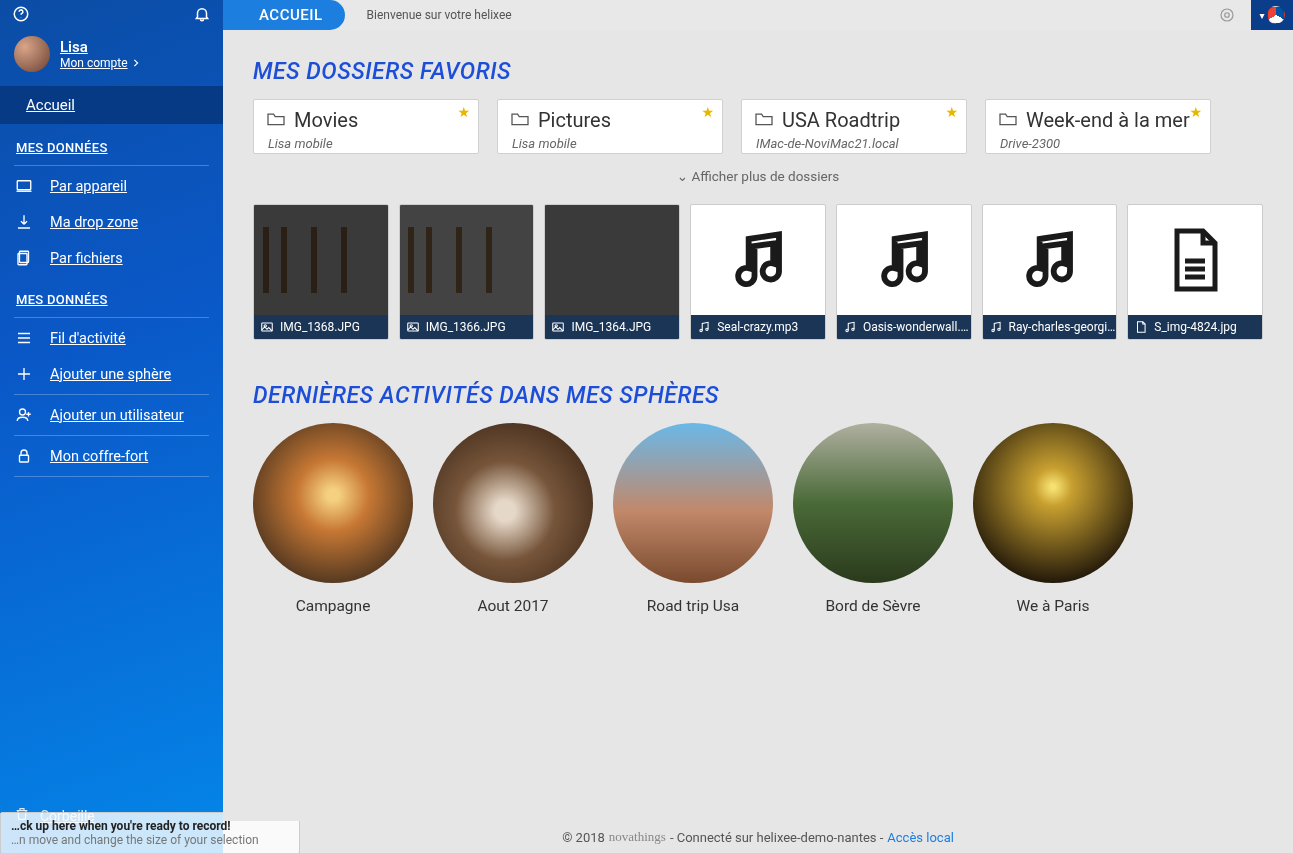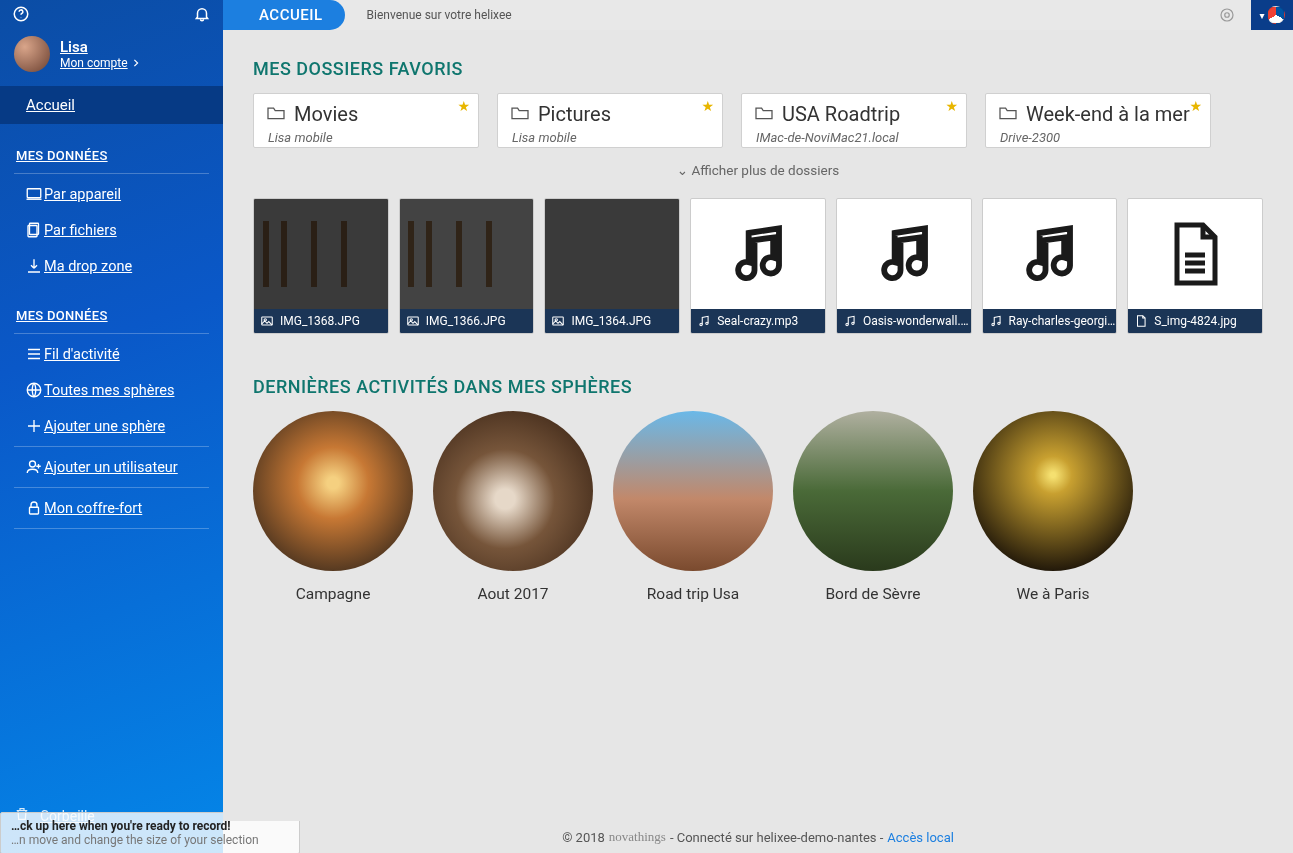--- a/index.html
+++ b/index.html
@@ -17,42 +17,42 @@
     position: relative;
     text-decoration: underline;
   }
   .sidebar-top { height: 30px; display: flex; align-items: center; justify-content: space-between; padding: 0 12px; }
   .sidebar-top svg { width: 18px; height: 18px; fill: none; stroke: #fff; stroke-width: 2; }
   .profile { display: flex; align-items: center; gap: 10px; padding: 6px 12px 14px 14px; cursor: pointer; }
   .avatar { width: 36px; height: 36px; border-radius: 50%; background: radial-gradient(circle at 30% 30%,#d9a58a,#6b4030); }
   .profile-name { font-weight: 600; font-size: 15px; }
   .profile-sub { font-size: 12px; display:flex; align-items:center; gap:4px; }
   .nav-active { display:flex; align-items:center; gap:12px; padding:10px 14px; background:#063a85; border-radius:0; font-size:15px; }
-  .section-label { font-size:13px; font-weight:500; padding:24px 16px 8px; letter-spacing:.3px; }
+  .section-label { font-size:13px; font-weight:500; padding:16px 16px 8px; letter-spacing:.3px; }
   .sep { height:1px; margin:2px 14px; background:rgba(255,255,255,.25); }
-  .nav-item { display:flex; align-items:center; gap:0; padding:8px 14px 8px 24px; font-size:14.5px; cursor:pointer; }
+  .nav-item { display:flex; align-items:center; gap:16px; padding:8px 14px 8px 14px; font-size:14.5px; cursor:pointer; }
   .nav-item .ico { width:20px; height:20px; display:flex; align-items:center; justify-content:center; }
   .nav-item svg { width:18px; height:18px; fill:none; stroke:#fff; stroke-width:1.8; }
   .sidebar-bottom { margin-top:auto; padding:10px 14px 28px; }
   .trash-item { display:flex; align-items:center; gap:10px; font-size:14px; opacity:.85; }
 
   
   .main { flex:1; display:flex; flex-direction:column; min-width:0; }
   .topbar { height:30px; background:#e8e8e8; display:flex; align-items:center; position:relative; }
   .tab-active { height:30px; background:#1c7fe0; color:#fff; font-size:15px; font-weight:500; letter-spacing:.5px; display:flex; align-items:center; padding:0 22px 0 36px; border-top-right-radius:16px; border-bottom-right-radius:16px; }
   .welcome { margin-left:22px; color:#555; font-size:12px;text-align:center; }
   .topbar-right { margin-left:auto; display:flex; align-items:center; gap:8px; padding-right:0; }
   .target-ico { width:24px; height:24px; display:flex; align-items:center; justify-content:center; margin-right:4px; }
   .lang { width:42px; height:30px; background:#0a3d8a; display:flex; align-items:center; justify-content:center; gap:2px; }
   .flag { width:18px; height:18px; border-radius:50%; background:conic-gradient(#0055a4 0 33%, #fff 33% 66%, #ef4135 66%); border:1px solid rgba(0,0,0,.1); }
   .chev { color:#fff; font-size:10px; }
 
   .content { flex:1; overflow-y:auto; background:#e6e6e6; padding:18px 30px 0; position:relative; }
 
-  h2.section { font-size:18px; font-weight:500; color:#0f766e; letter-spacing:.5px; margin:10px 0 14px; }
+  h2.section { font-size:23px; font-weight:500; color:#1d4ed8; letter-spacing:.5px; margin:10px 0 14px;font-style:italic; }
 
   
   .fav-row { display:flex; gap:18px; }
   .fav-card { width:226px; height:55px; background:#fff; border:1px solid #d0d0d0; border-radius:2px; padding:8px 12px; position:relative; cursor:pointer; }
   .fav-card .star { position:absolute; top:4px; right:8px; color:#e8b600; font-size:14px; }
   .fav-title { display:flex; align-items:center; gap:8px; font-size:20px; color:#333; }
   .fav-sub { font-style:italic; color:#666; font-size:13px; margin-top:4px; margin-left:2px; }
   .folder-ico svg { width:20px; height:16px; fill:none; stroke:#555; stroke-width:1.6; }
   .show-more { text-align:center; color:#666; font-size:13.5px; padding:14px 0 20px; cursor:pointer; }
   .show-more::before { content:"⌄ "; }
@@ -141,54 +141,45 @@
         <svg viewBox="0 0 24 24">
           <rect x="3" y="5" width="18" height="12" rx="1"></rect>
           <path d="M2 19h20"></path>
         </svg>
       </span>
     <span>Par appareil</span>
   </div>
   <div class="nav-item">
     <span class="ico">
         <svg viewBox="0 0 24 24">
+          <path d="M12 3v12m0 0l-4-4m4 4l4-4M4 20h16"></path>
+        </svg>
+      </span>
+    <span>Ma drop zone</span>
+  </div>
+  <div class="nav-item">
+    <span class="ico">
+        <svg viewBox="0 0 24 24">
           <rect x="6" y="3" width="12" height="15" rx="1"></rect>
           <rect x="4" y="6" width="12" height="15" rx="1"></rect>
         </svg>
       </span>
     <span>Par fichiers</span>
   </div>
-  <div class="nav-item">
-    <span class="ico">
-        <svg viewBox="0 0 24 24">
-          <path d="M12 3v12m0 0l-4-4m4 4l4-4M4 20h16"></path>
-        </svg>
-      </span>
-    <span>Ma drop zone</span>
-  </div>
 
   <div class="section-label">MES DONNÉES</div>
   <div class="sep"></div>
 
   <div class="nav-item">
     <span class="ico">
         <svg viewBox="0 0 24 24">
           <path d="M4 6h16M4 12h16M4 18h16"></path>
         </svg>
       </span>
     <span>Fil d'activité</span>
-  </div>
-  <div class="nav-item">
-    <span class="ico">
-        <svg viewBox="0 0 24 24">
-          <circle cx="12" cy="12" r="9"></circle>
-          <path d="M3 12h18M12 3c3 3 3 15 0 18M12 3c-3 3-3 15 0 18"></path>
-        </svg>
-      </span>
-    <span>Toutes mes sphères</span>
   </div>
   <div class="nav-item">
     <span class="ico">
         <svg viewBox="0 0 24 24">
           <path d="M12 4v16M4 12h16"></path>
         </svg>
       </span>
     <span>Ajouter une sphère</span>
   </div>
   <div class="sep"></div>

